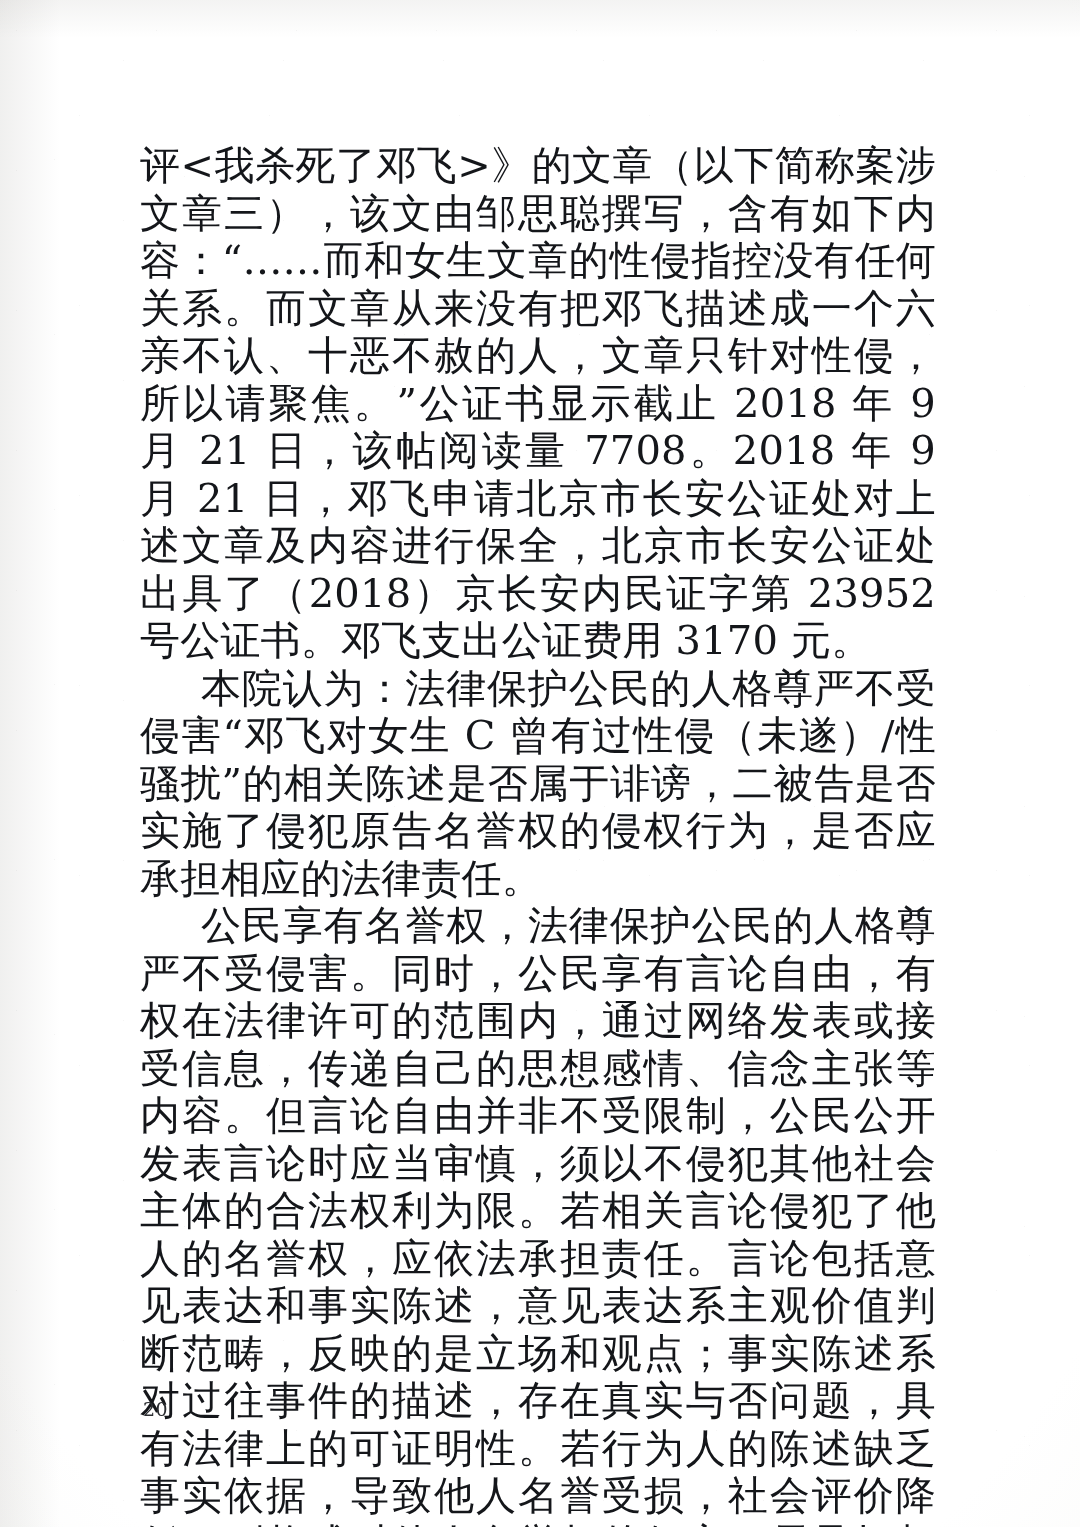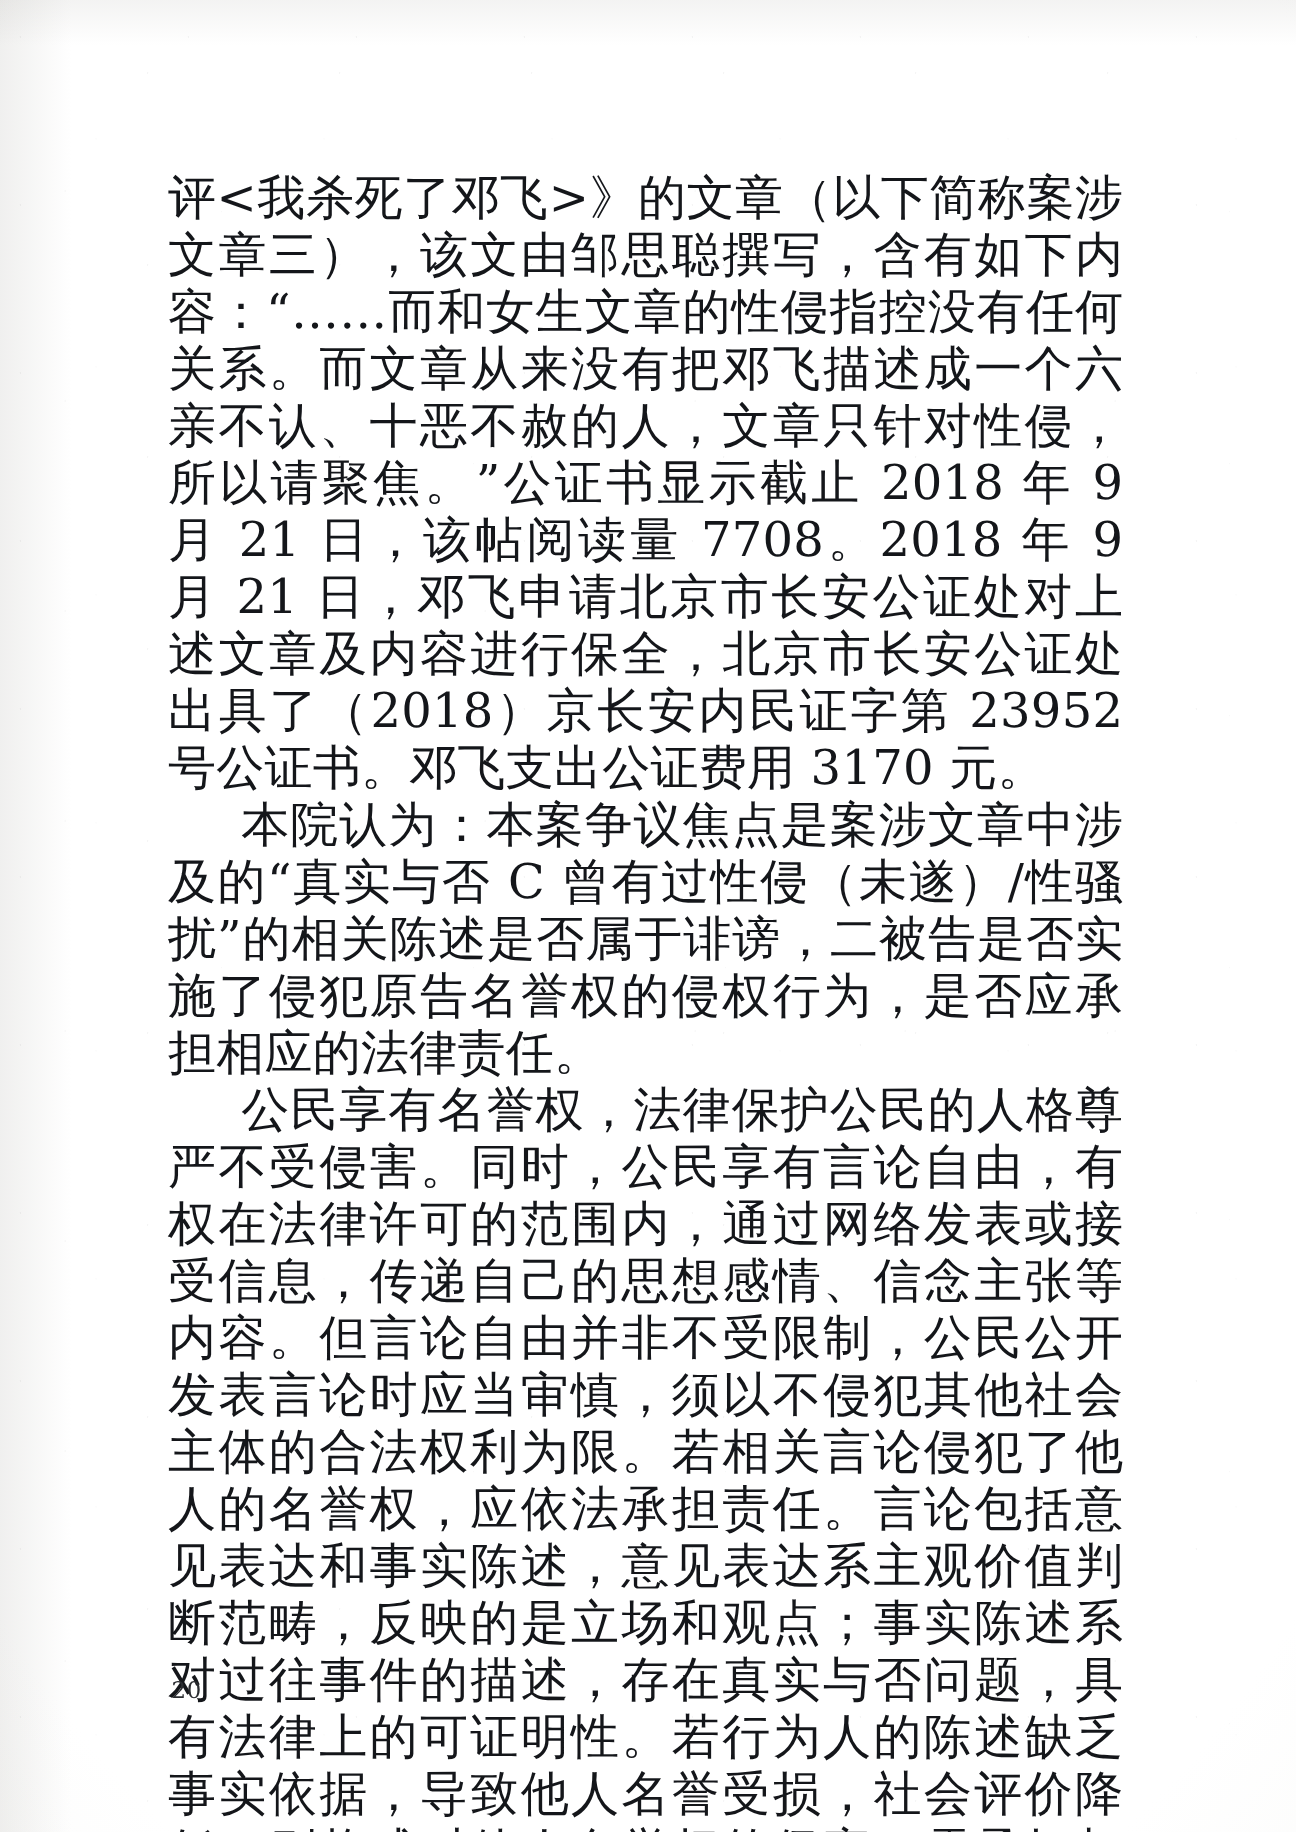--- a/index.html
+++ b/index.html
@@ -94,20 +94,20 @@
 </style>
 </head>
 <body>
 
 <div class="page">
   <div class="scan-edge"></div>
   <div class="scan-edge-top"></div>
 
   <div class="doc-body">
     <p class="para">评&lt;我杀死了邓飞&gt;》的文章（以下简称案涉文章三），该文由邹思聪撰写，含有如下内容：“……而和女生文章的性侵指控没有任何关系。而文章从来没有把邓飞描述成一个六亲不认、十恶不赦的人，文章只针对性侵，所以请聚焦。”公证书显示截止 2018 年 9 月 21 日，该帖阅读量 7708。2018 年 9 月 21 日，邓飞申请北京市长安公证处对上述文章及内容进行保全，北京市长安公证处出具了（2018）京长安内民证字第 23952 号公证书。邓飞支出公证费用 3170 元。</p>
-    <p class="para indent">本院认为：本案争议焦点是案涉文章中涉及的“真实与否 C 曾有过性侵（未遂）/性骚扰”的相关陈述是否属于诽谤，二被告是否实施了侵犯原告名誉权的侵权行为，是否应承担相应的法律责任。</p>
+    <p class="para indent">本院认为：法律保护公民的人格尊严不受侵害“邓飞对女生 C 曾有过性侵（未遂）/性骚扰”的相关陈述是否属于诽谤，二被告是否实施了侵犯原告名誉权的侵权行为，是否应承担相应的法律责任。</p>
     <p class="para indent">公民享有名誉权，法律保护公民的人格尊严不受侵害。同时，公民享有言论自由，有权在法律许可的范围内，通过网络发表或接受信息，传递自己的思想感情、信念主张等内容。但言论自由并非不受限制，公民公开发表言论时应当审慎，须以不侵犯其他社会主体的合法权利为限。若相关言论侵犯了他人的名誉权，应依法承担责任。言论包括意见表达和事实陈述，意见表达系主观价值判断范畴，反映的是立场和观点；事实陈述系对过往事件的描述，存在真实与否问题，具有法律上的可证明性。若行为人的陈述缺乏事实依据，导致他人名誉受损，社会评价降低，则构成对他人名誉权的侵害，需承担相应法律责任。换言之，行为人需就其陈述的“真实与否”负举证责任，若其不能证明所述为“真”，应承担举证不能之法律后果。当然，为避免寒蝉效应，陈述人对事实描述是否为“真”的证明标准，不必苛求达到分毫不差的还原客观真实的程度，但仍需提供可信证据材料，足以使社会公众确信其陈述事实真实存在。</p>
   </div>
 
   <div class="page-number">20</div>
 
   <div class="grain"></div>
 </div>
 
 </body></html>

